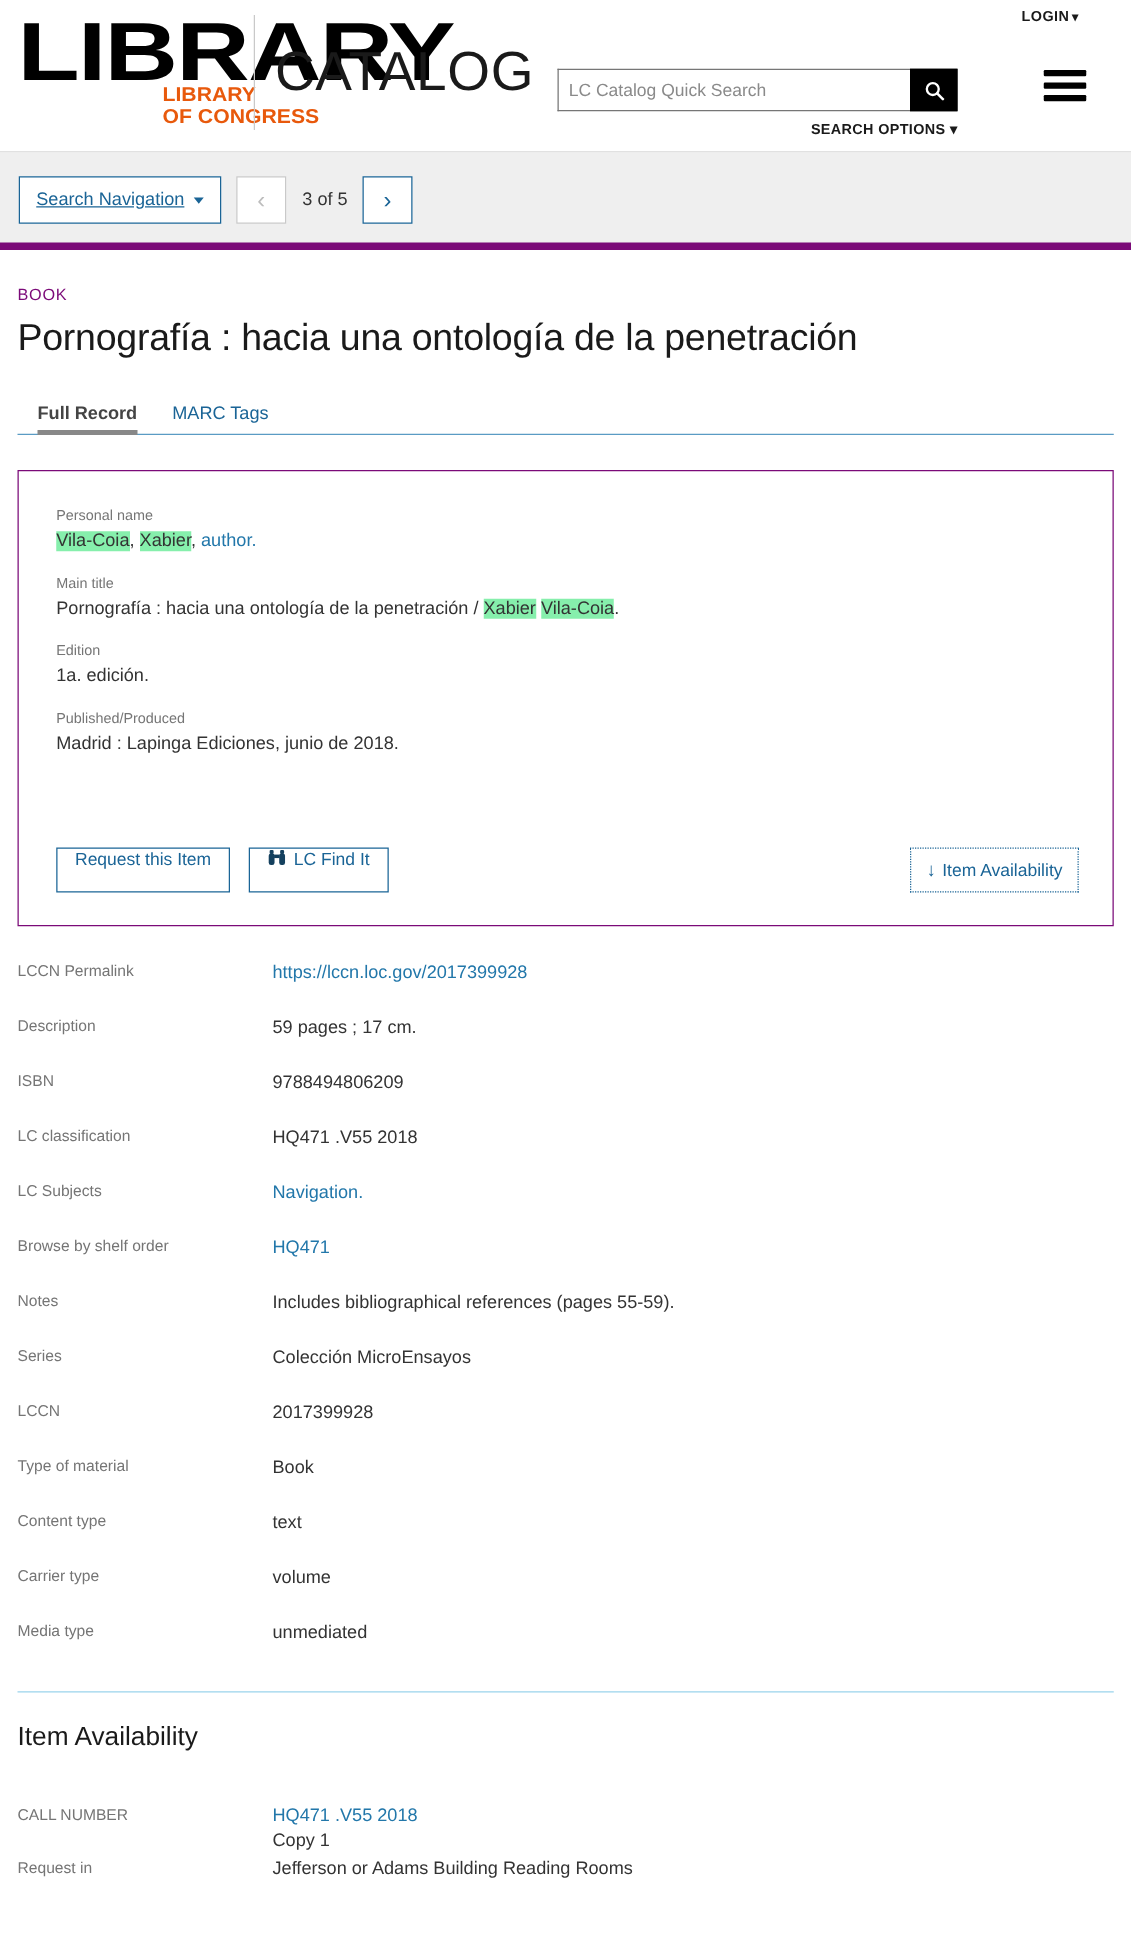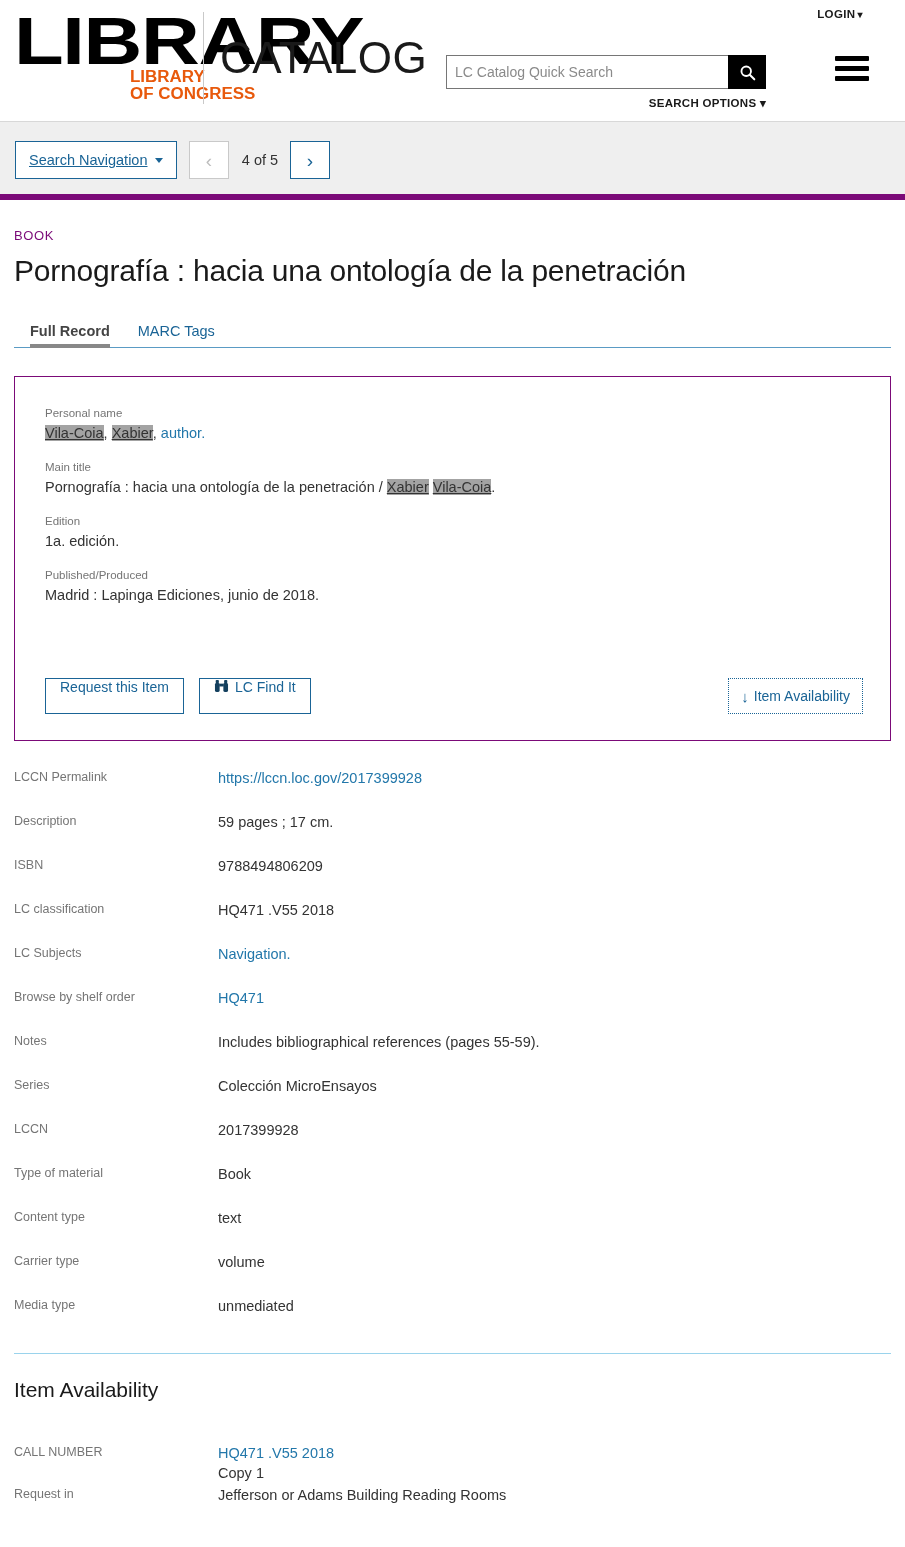--- a/index.html
+++ b/index.html
@@ -261,21 +261,21 @@
   .field-label {
     font-size: 11.5px;
     color: #757575;
     margin-bottom: 5px;
   }
   .field-value {
     font-size: 14.5px;
     color: #333;
     line-height: 19px;
   }
-  .hl { background: #a3a3a3; color: #333; text-decoration: underline; }
+  .hl { background: #86efac; color: #333; }
   .a-link { color: #2277aa; text-decoration: none; }
 
   .card-actions {
     position: absolute;
     left: 30px;
     right: 27px;
     bottom: 26px;
     height: 36px;
   }
   .btn-outline {
@@ -394,21 +394,21 @@
 </div>
 
 <div class="navbar">
   <div class="btn-searchnav">
     <span>Search Navigation</span>
     <span class="caret"></span>
   </div>
   <div class="pager-prev">
     <span>‹</span>
   </div>
-  <div class="pager-count">4 of 5</div>
+  <div class="pager-count">3 of 5</div>
   <div class="pager-next">
     <span>›</span>
   </div>
 </div>
 
 <div class="main">
 
   <div class="kicker">BOOK</div>
   <h1 class="page-title">Pornografía : hacia una ontología de la penetración</h1>
 

